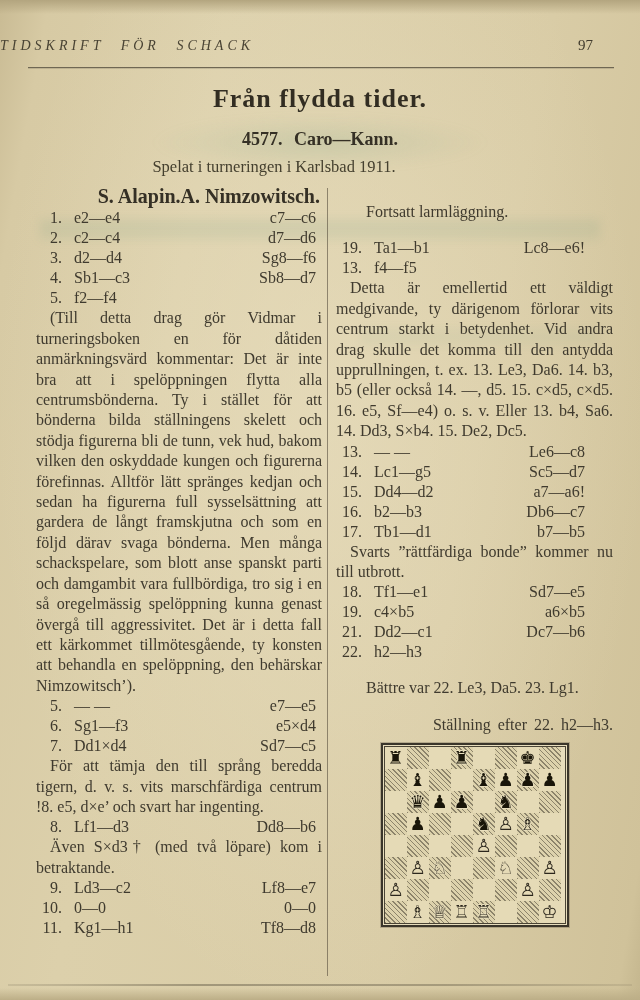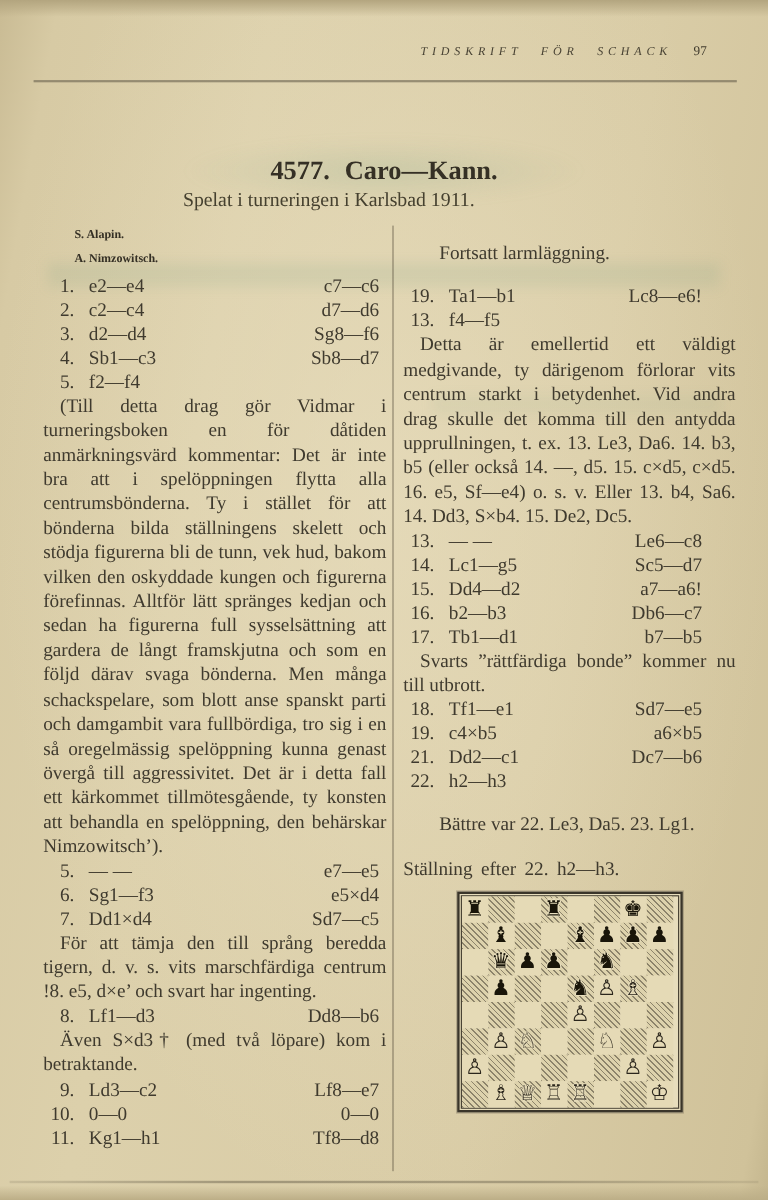--- a/index.html
+++ b/index.html
@@ -16,52 +16,52 @@
   .bottom-shade { position:absolute; bottom:0; left:0; right:0; height:12px;
     background:linear-gradient(rgba(168,155,118,0), #bcae87); }
   .ghost { position:absolute; pointer-events:none; filter:blur(5px); }
   .ghost-a { left:150px; top:115px; width:340px; height:55px;
     background:radial-gradient(ellipse, rgba(120,162,132,.20), rgba(120,162,132,0) 70%); }
   .ghost-b { left:40px; top:220px; width:560px; height:20px;
     background:linear-gradient(rgba(118,158,128,.17), rgba(118,158,128,.10)); }
   .ghost-c { left:360px; top:330px; width:240px; height:16px;
     background:linear-gradient(rgba(118,158,128,.10), rgba(118,158,128,.06)); }
 
-  .running-head { position:absolute; top:38px; left:0; width:560px; text-align:right;
-    font-style:italic; font-size:10px; letter-spacing:4px; word-spacing:9px; color:#494334; }
-  .page-num { position:absolute; top:37px; left:578px; font-size:11px; color:#413b2d; }
+  .running-head { position:absolute; top:38px; left:0; width:560px; text-align:left;
+    font-style:italic; font-size:14px; letter-spacing:4px; word-spacing:9px; color:#494334; }
+  .page-num { position:absolute; top:37px; left:578px; font-size:15px; color:#413b2d; }
   .head-rule { position:absolute; top:67px; left:28px; width:586px; height:1px;
     background:#6f6753; box-shadow:0 1px 0 rgba(111,103,83,.25); }
 
   .article-title { position:absolute; top:84px; left:0; width:640px; text-align:center;
     font-size:26px; font-weight:bold; letter-spacing:1px; color:#322d22; }
   .game-heading { position:absolute; top:129px; left:0; width:640px; text-align:center;
-    font-size:22px; font-weight:bold; word-spacing:7px; color:#353025; }
+    font-size:18px; font-weight:bold; word-spacing:7px; color:#353025; }
   .event-line { position:absolute; top:157px; left:0; width:548px; text-align:center;
     font-size:16.5px; color:#45402f; }
 
   .col { position:absolute; top:186px; font-size:16px; line-height:20.4px; }
   .col-left  { left:36px;  width:286px; }
   .col-right { left:336px; width:277px; }
   .col-divider { position:absolute; top:188px; left:327px; width:1px; height:788px;
     background:rgba(72,64,49,.55); }
 
   .col-head { display:flex; justify-content:flex-end; font-weight:bold;
-    font-size:10px; padding:0 2px 2px 26px; color:#353025;flex-direction:column; }
+    font-size:20px; padding:0 2px 2px 26px; color:#353025; }
 
   .para { margin:0; text-align:justify; text-indent:14px; }
   .line { margin:16px; text-indent:14px; }
 
   .mrow { display:flex; line-height:20px; padding-right:6px; }
   .col-right .mrow { padding-right:28px; }
   .mrow .n { width:26px; text-align:right; flex:none; }
   .mrow .w { margin-left:12px; white-space:nowrap; }
   .mrow .b { margin-left:auto; white-space:nowrap; }
 
-  .diagram-caption { text-align:left; margin:9px 0 8px 0; font-size:16px; word-spacing:3px; }
+  .diagram-caption { text-align:right; margin:9px 0 8px 0; font-size:16px; word-spacing:3px; }
   .board-wrap { width:182px; margin:0 auto; border:2px solid #3a352a; padding:1px; background:#e7ddbc;
     box-shadow:0 0 0 1px rgba(58,53,42,.25); }
   .board { display:grid; grid-template-columns:repeat(8,22px); grid-auto-rows:22px;
     border:1px solid #4a4435; }
   .sq { display:flex; align-items:center; justify-content:center; }
   .sq.light { background:#e5dab6; }
   .sq.dark {
     background-color:#ddd2ac;
     background-image:repeating-linear-gradient(45deg, rgba(74,67,53,.55) 0 1px, rgba(74,67,53,0) 1px 3.4px);
   }
@@ -80,20 +80,21 @@
   <div class="top-shade"></div>
   <div class="bottom-shade"></div>
   <div class="ghost ghost-a"></div>
   <div class="ghost ghost-b"></div>
   <div class="ghost ghost-c"></div>
 
   <div class="running-head">TIDSKRIFT FÖR SCHACK</div>
   <div class="page-num">97</div>
   <div class="head-rule"></div>
 
+  <div class="article-title">Från flydda tider.</div>
   <div class="game-heading">4577. Caro—Kann.</div>
   <div class="event-line">Spelat i turneringen i Karlsbad 1911.</div>
 
   <div class="col-divider"></div>
 
   <div class="col col-left">
     <div class="col-head">
       <span>S. Alapin.</span>
       <span>A. Nimzowitsch.</span>
     </div>

